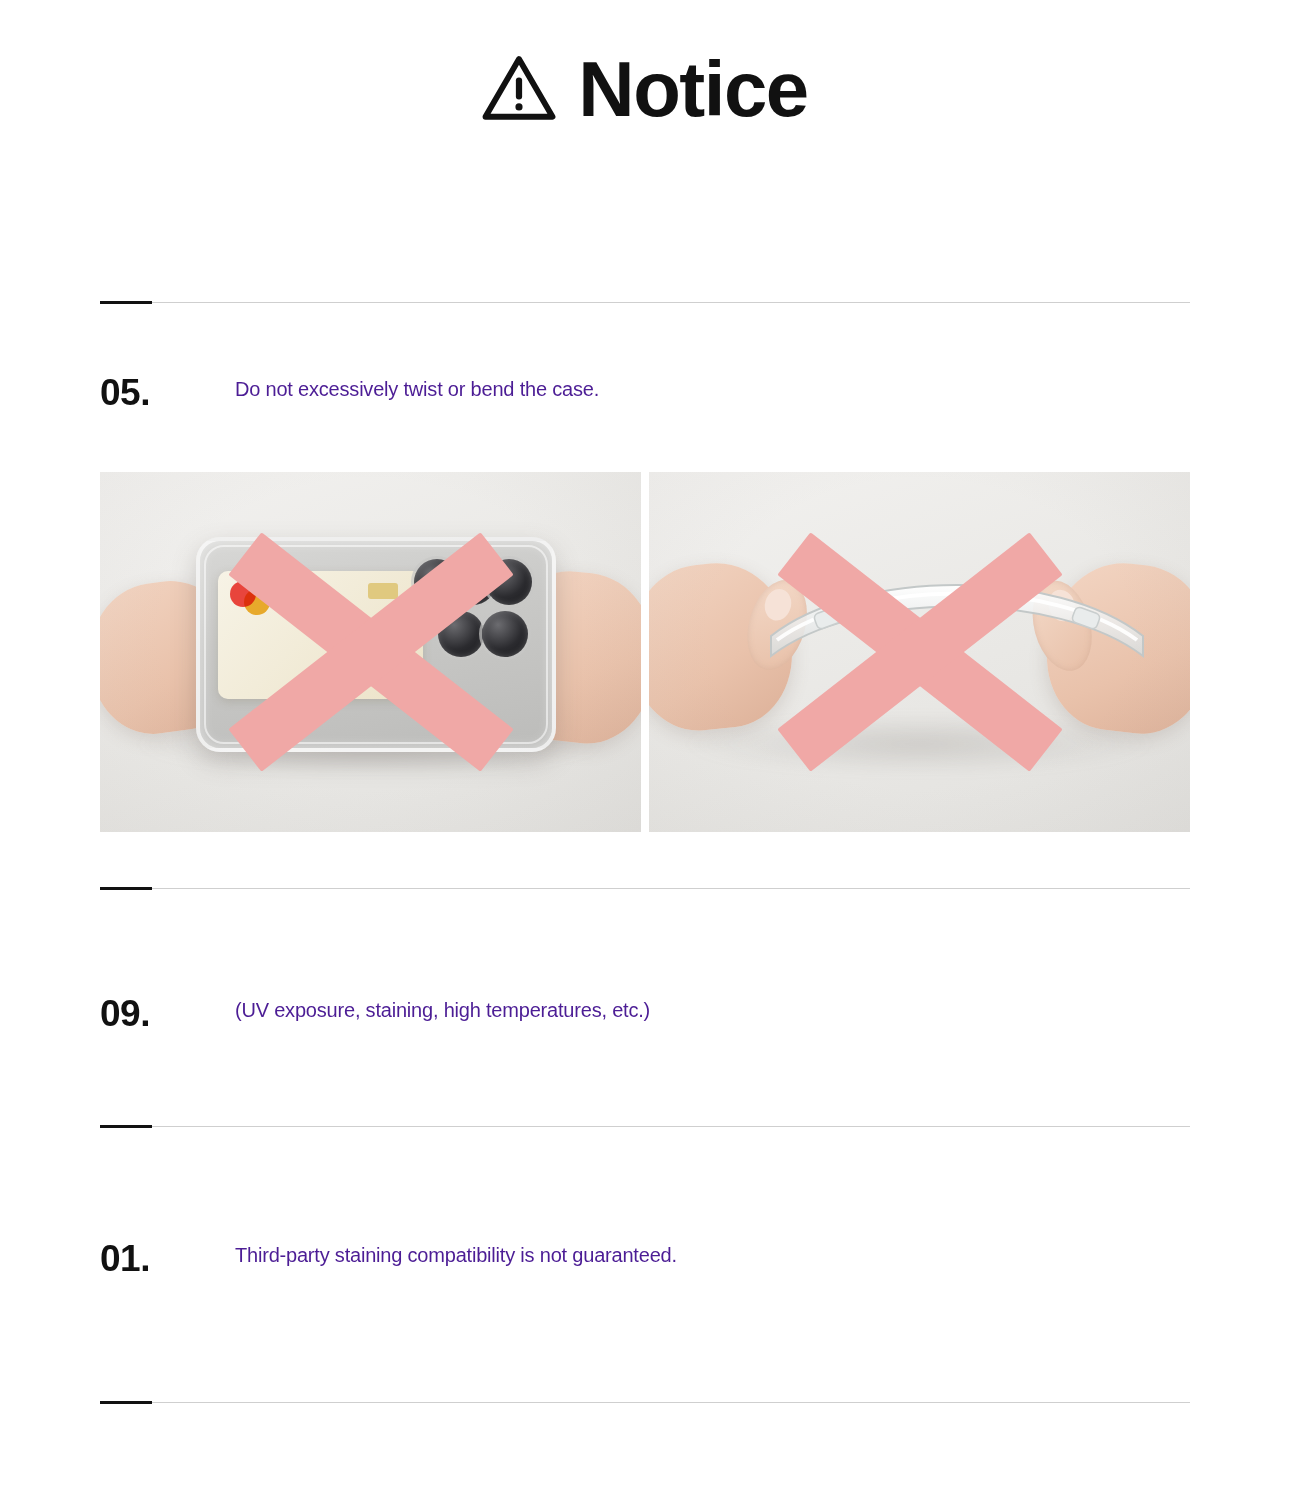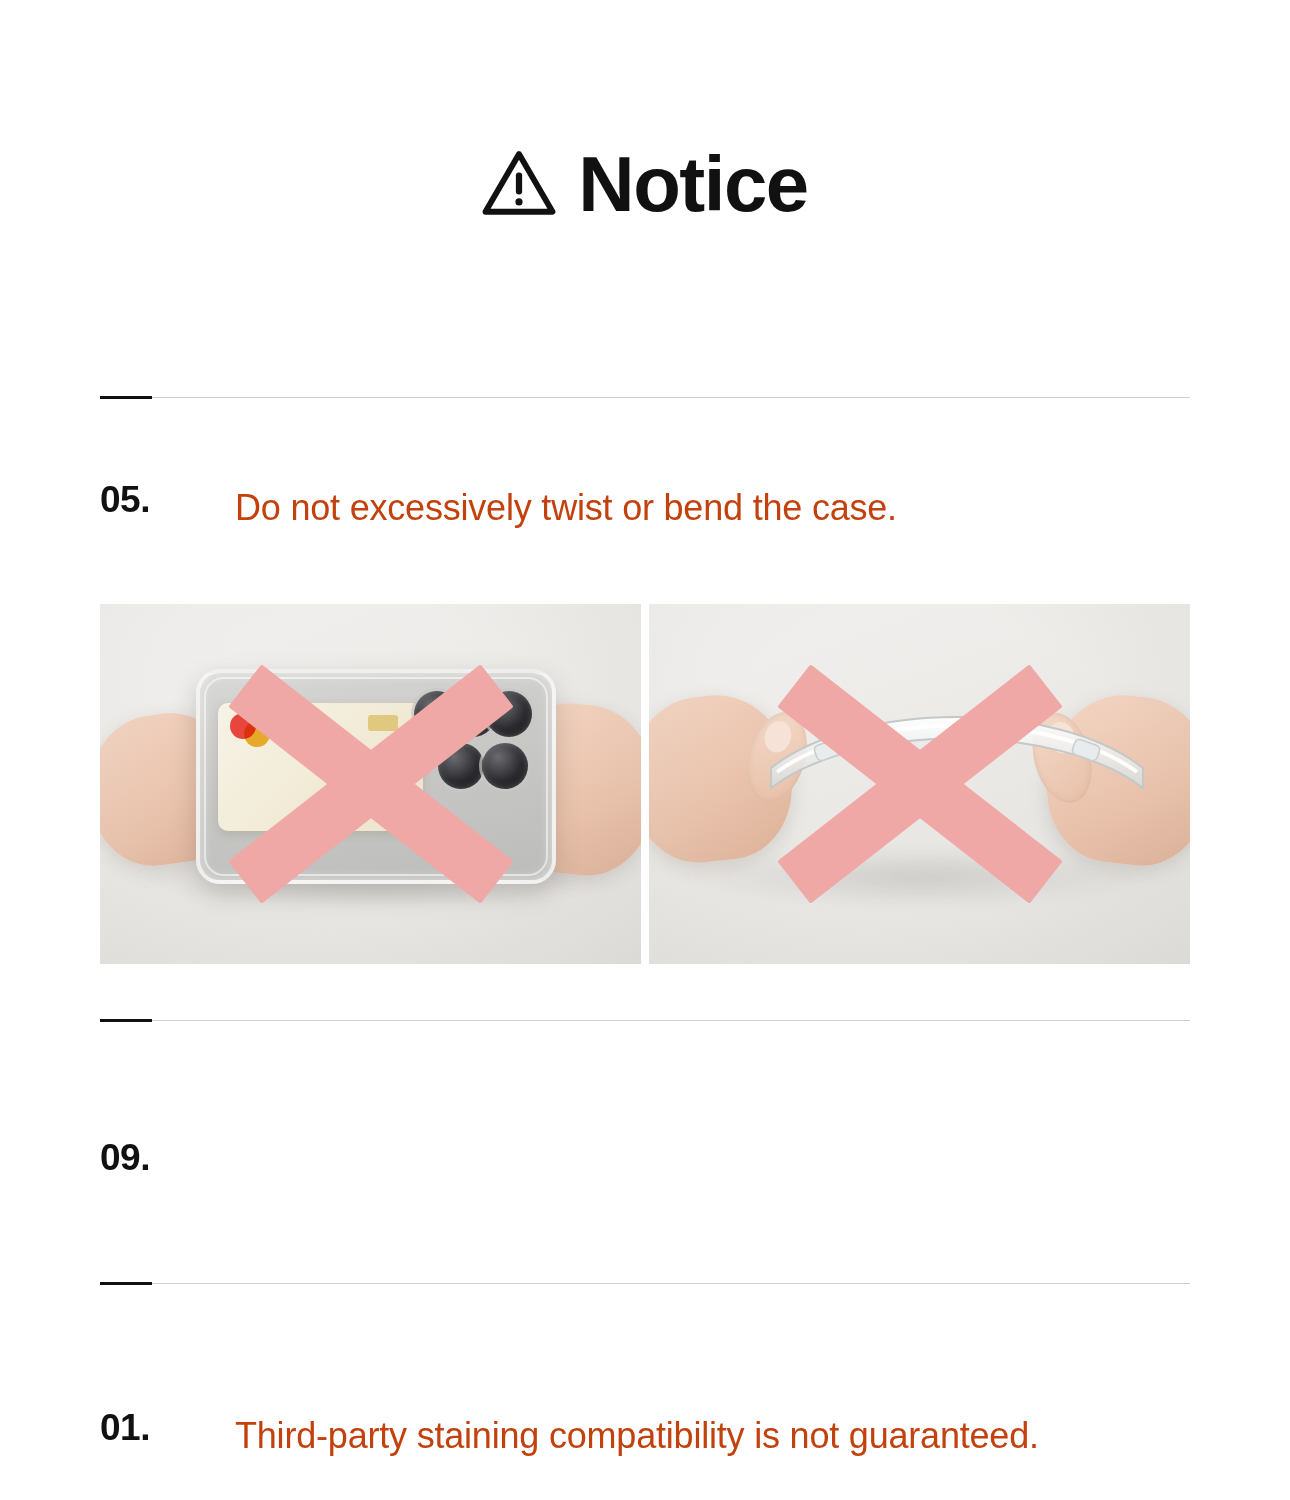--- a/index.html
+++ b/index.html
@@ -16,22 +16,21 @@
     color: #1a1a1a;
     overflow: hidden;
   }
 
   
   .header {
     display: flex;
     align-items: center;
     justify-content: center;
     gap: 22px;
-    padding-top: 117px;
-    margin-top: 28px;
+    padding-top: 50px;
   }
   .warn-icon {
     width: 74px;
     height: 74px;
     display: block;
   }
   .header-title {
     font-size: 78px;
     font-weight: 700;
     letter-spacing: -1.5px;
@@ -59,35 +58,35 @@
     top: -1px;
     width: 52px;
     height: 3px;
     background: #111111;
   }
 
   
   .item {
     display: flex;
     align-items: flex-start;
-    margin: 12px 100px;
+    margin: 0 100px;
   }
   .item-num {
     width: 135px;
     flex: 0 0 135px;
     font-size: 37px;
     font-weight: 700;
     letter-spacing: -0.5px;
     color: #111111;
     line-height: 1.1;
   }
   .item-text {
-    font-size: 36px;
+    font-size: 20px;
     line-height: 1.45;
-    color: #c2410c;
+    color: #4c1d95;
     letter-spacing: -0.2px;
     padding-top: 2px;
   }
   .item-text .line2 { display: block; }
 
   
   .photo-row {
     display: flex;
     gap: 8px;
     margin: 0 100px;
@@ -378,20 +377,21 @@
 <div style="height:56px"></div>
 <div class="rule-wrap">
   <div class="rule-line"></div>
   <div class="rule-tick"></div>
 </div>
 
 <div style="height:105px"></div>
 <div class="item">
   <div class="item-num">09.</div>
   <div class="item-text">
+    <span class="line2">(UV exposure, staining, high temperatures, etc.)</span>
   </div>
 </div>
 
 <div style="height:92px"></div>
 <div class="rule-wrap">
   <div class="rule-line"></div>
   <div class="rule-tick"></div>
 </div>
 
 <div style="height:112px"></div>

